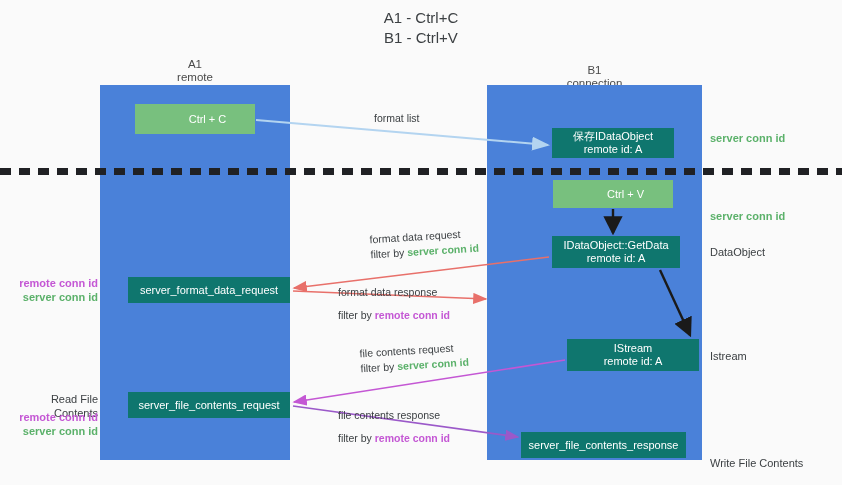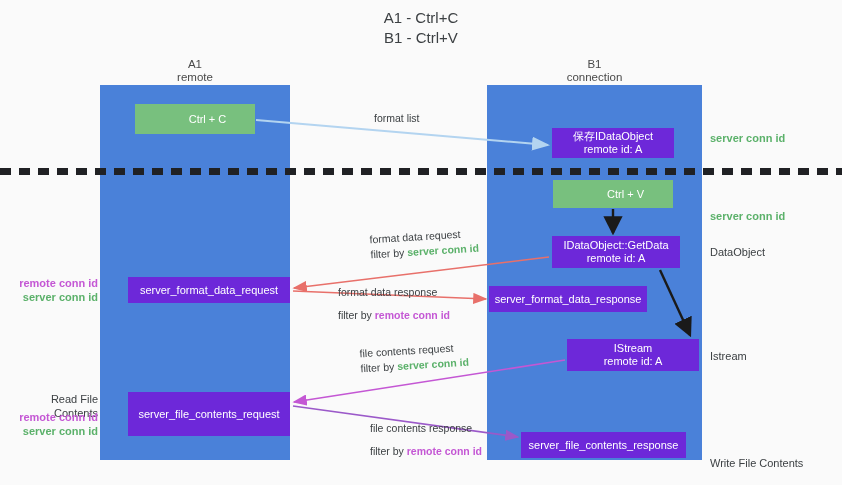--- a/index.html
+++ b/index.html
@@ -34,21 +34,21 @@
 
   
   .col-header {
     text-align: center;
     font-size: 11.5px;
     color: #4a4a4a;
     line-height: 13px;
     white-space: pre-line;
   }
   #header-a1 { top: 58px; left: 100px; width: 190px; }
-  #header-b1 { top: 58px; left: 487px; width: 215px; }
+  #header-b1 { top: 64px; left: 487px; width: 215px; }
 
   
   .lane {
     background: #4a81d9;
     top: 85px;
     height: 375px;
   }
   #lane-a1 { left: 100px; width: 190px; }
   #lane-b1 { left: 487px; width: 215px; }
 
@@ -59,26 +59,26 @@
     flex-direction: column;
     align-items: center;
     justify-content: center;
     color: #ffffff;
     font-size: 11px;
     line-height: 13px;
     text-align: center;
     white-space: pre-line;
   }
   .box.green  { background: #78c07e; padding-left: 25px; }
-  .box.orange { background: #6d28d9; }
+  .box.orange { background: #0f766e; }
 
   
   #box-ctrl-c   { left: 135px; top: 104px;  width: 120px; height: 30px; }
   #box-sfdreq   { left: 128px; top: 277px;  width: 162px; height: 26px; }
-  #box-sfcreq   { left: 128px; top: 392px;  width: 162px; height: 44px; }
+  #box-sfcreq   { left: 128px; top: 392px;  width: 162px; height: 26px; }
 
   
   #box-save-ido { left: 552px; top: 128px;  width: 122px; height: 30px; }
   #box-ctrl-v   { left: 553px; top: 180px;  width: 120px; height: 28px; }
   #box-getdata  { left: 552px; top: 236px;  width: 128px; height: 32px; }
   #box-sfdres   { left: 489px; top: 286px;  width: 158px; height: 26px; }
   #box-istream  { left: 567px; top: 339px;  width: 132px; height: 32px; }
   #box-sfcres   { left: 521px; top: 424px;  width: 165px; height: 26px; margin-top: 8px; }
 
   
@@ -104,21 +104,21 @@
   .edge-caption {
     font-size: 10.5px;
     color: #3c4043;
     line-height: 15px;
     white-space: nowrap;
   }
   #cap-format-list { left: 374px; top: 111px; text-align: right; }
   #cap-fdreq       { left: 370px; top: 229px; transform: rotate(-3.5deg); }
   #cap-fdres       { left: 338px; top: 285px; }
   #cap-fcreq       { left: 360px; top: 343px; transform: rotate(-3.5deg); }
-  #cap-fcres       { left: 338px; top: 421px; margin-left: 32px; }
+  #cap-fcres       { left: 338px; top: 408px; }
 
   
   #dash-line {
     left: 0; top: 168px; width: 842px; height: 7px;
     background-image: repeating-linear-gradient(
       to right, #202124 0 11px, rgba(0,0,0,0) 11px 19px);
   }
 
   
   #arrows { left: 0; top: 0; width: 842px; height: 485px; pointer-events: none; }
@@ -177,21 +177,20 @@
 
   <div class="abs box green" id="box-ctrl-c">Ctrl + C</div>
   <div class="abs box orange" id="box-sfdreq">server_format_data_request</div>
   <div class="abs box orange" id="box-sfcreq">server_file_contents_request</div>
 
   <div class="abs box orange" id="box-save-ido">保存IDataObject
 remote id: A</div>
   <div class="abs box green" id="box-ctrl-v">Ctrl + V</div>
   <div class="abs box orange" id="box-getdata">IDataObject::GetData
 remote id: A</div>
-  <div class="abs box orange" id="box-sfdres">server_format_data_response</div>
   <div class="abs box orange" id="box-istream">IStream
 remote id: A</div>
   <div class="abs box orange" id="box-sfcres">server_file_contents_response</div>
 
   <div class="abs side-label conn-green" id="lbl-server-conn-1">server conn id</div>
   <div class="abs side-label conn-green" id="lbl-server-conn-2">server conn id</div>
   <div class="abs side-label" id="lbl-dataobject">DataObject</div>
   <div class="abs side-label" id="lbl-istream">Istream</div>
   <div class="abs side-label" id="lbl-write-files">Write File Contents</div>
 

